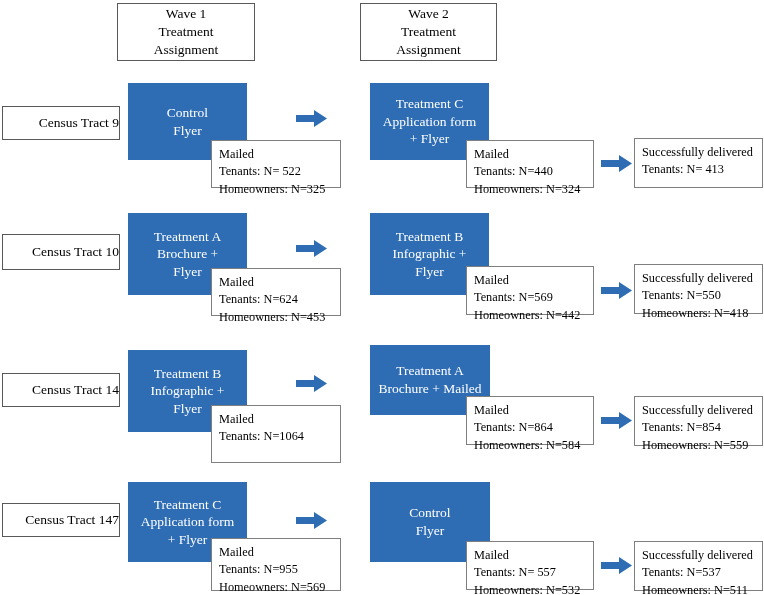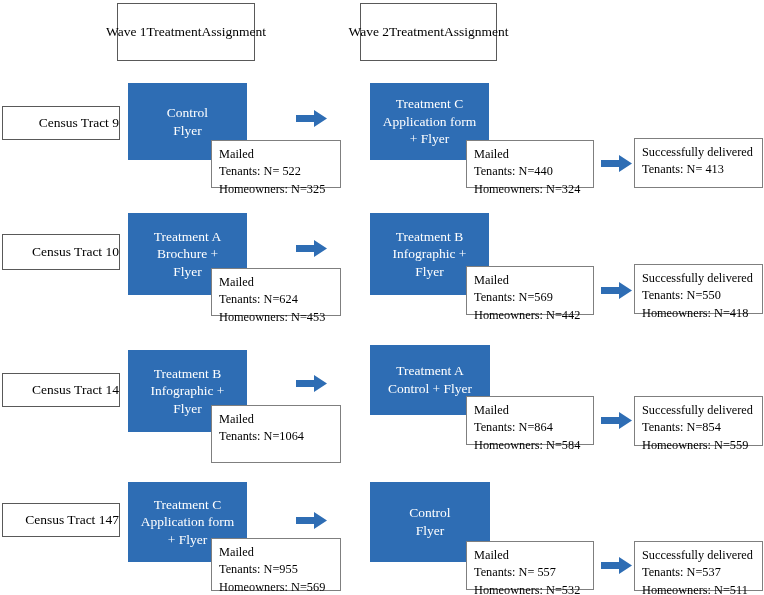--- a/index.html
+++ b/index.html
@@ -24,21 +24,21 @@
   .header-box {
     border: 1px solid #595959;
     background: #ffffff;
     color: #000000;
     font-size: 13.5px;
     line-height: 1.33;
     text-align: center;
     display: flex;
     align-items: center;
     justify-content: center;
-    flex-direction: row;
+    flex-direction: column;
   }
   .header-box .ln { display: block; white-space: nowrap; }
 
   
   .tract-box {
     border: 1px solid #595959;
     background: #ffffff;
     color: #000000;
     font-size: 13.5px;
     display: flex;
@@ -202,21 +202,21 @@
   </div>
 
   <div class="abs arrow-wrap" style="left:296px;top:375px;">
     <svg width="31" height="17" viewBox="0 0 31 17" aria-hidden="true">
       <polygon points="0,5 18,5 18,0 31,8.5 18,17 18,12 0,12" fill="#2E6DB4"></polygon>
     </svg>
   </div>
 
   <div class="abs treat-box" style="left:370px;top:345px;width:120px;height:70px;z-index:1;">
     <span class="ln">Treatment A</span>
-    <span class="ln">Control + Flyer</span>
+    <span class="ln">Brochure + Mailed</span>
   </div>
 
   <div class="abs info-box" style="left:466px;top:396px;width:128px;height:49px;z-index:2;">
     <span class="ln">Mailed</span>
     <span class="ln">Tenants: N=864</span>
     <span class="ln">Homeowners: N=584</span>
   </div>
 
   <div class="abs arrow-wrap" style="left:601px;top:412px;">
     <svg width="31" height="17" viewBox="0 0 31 17" aria-hidden="true">

